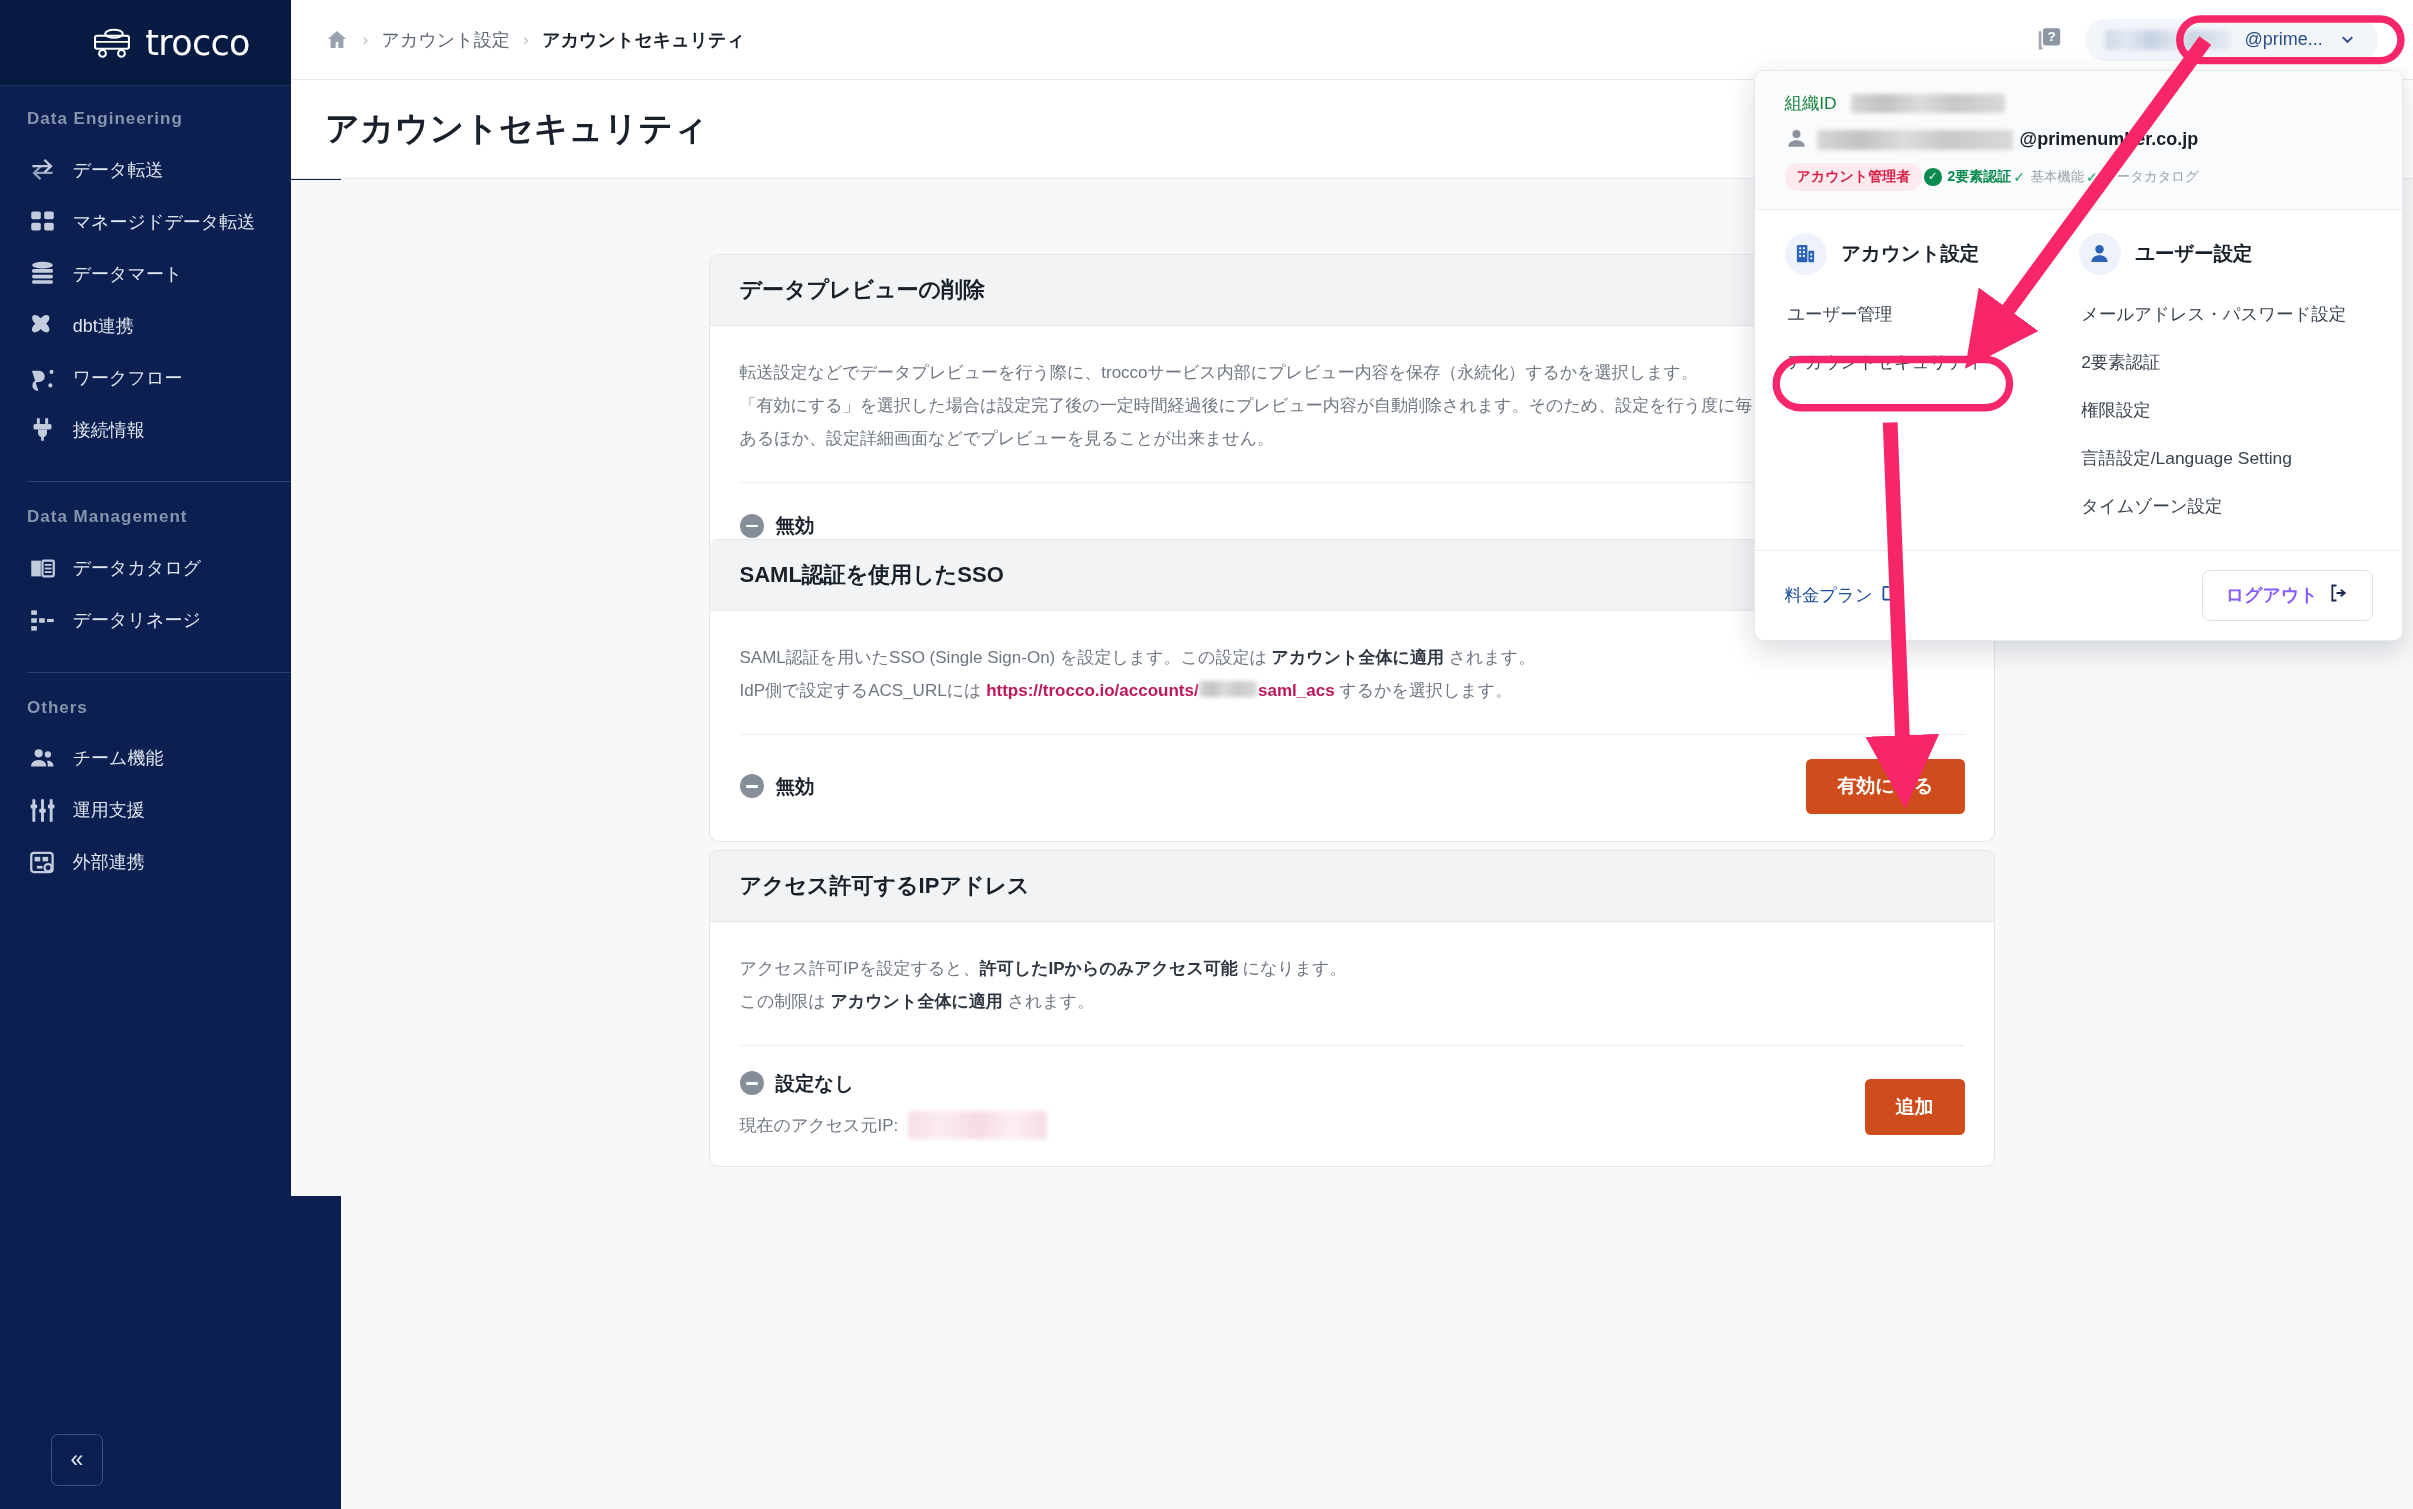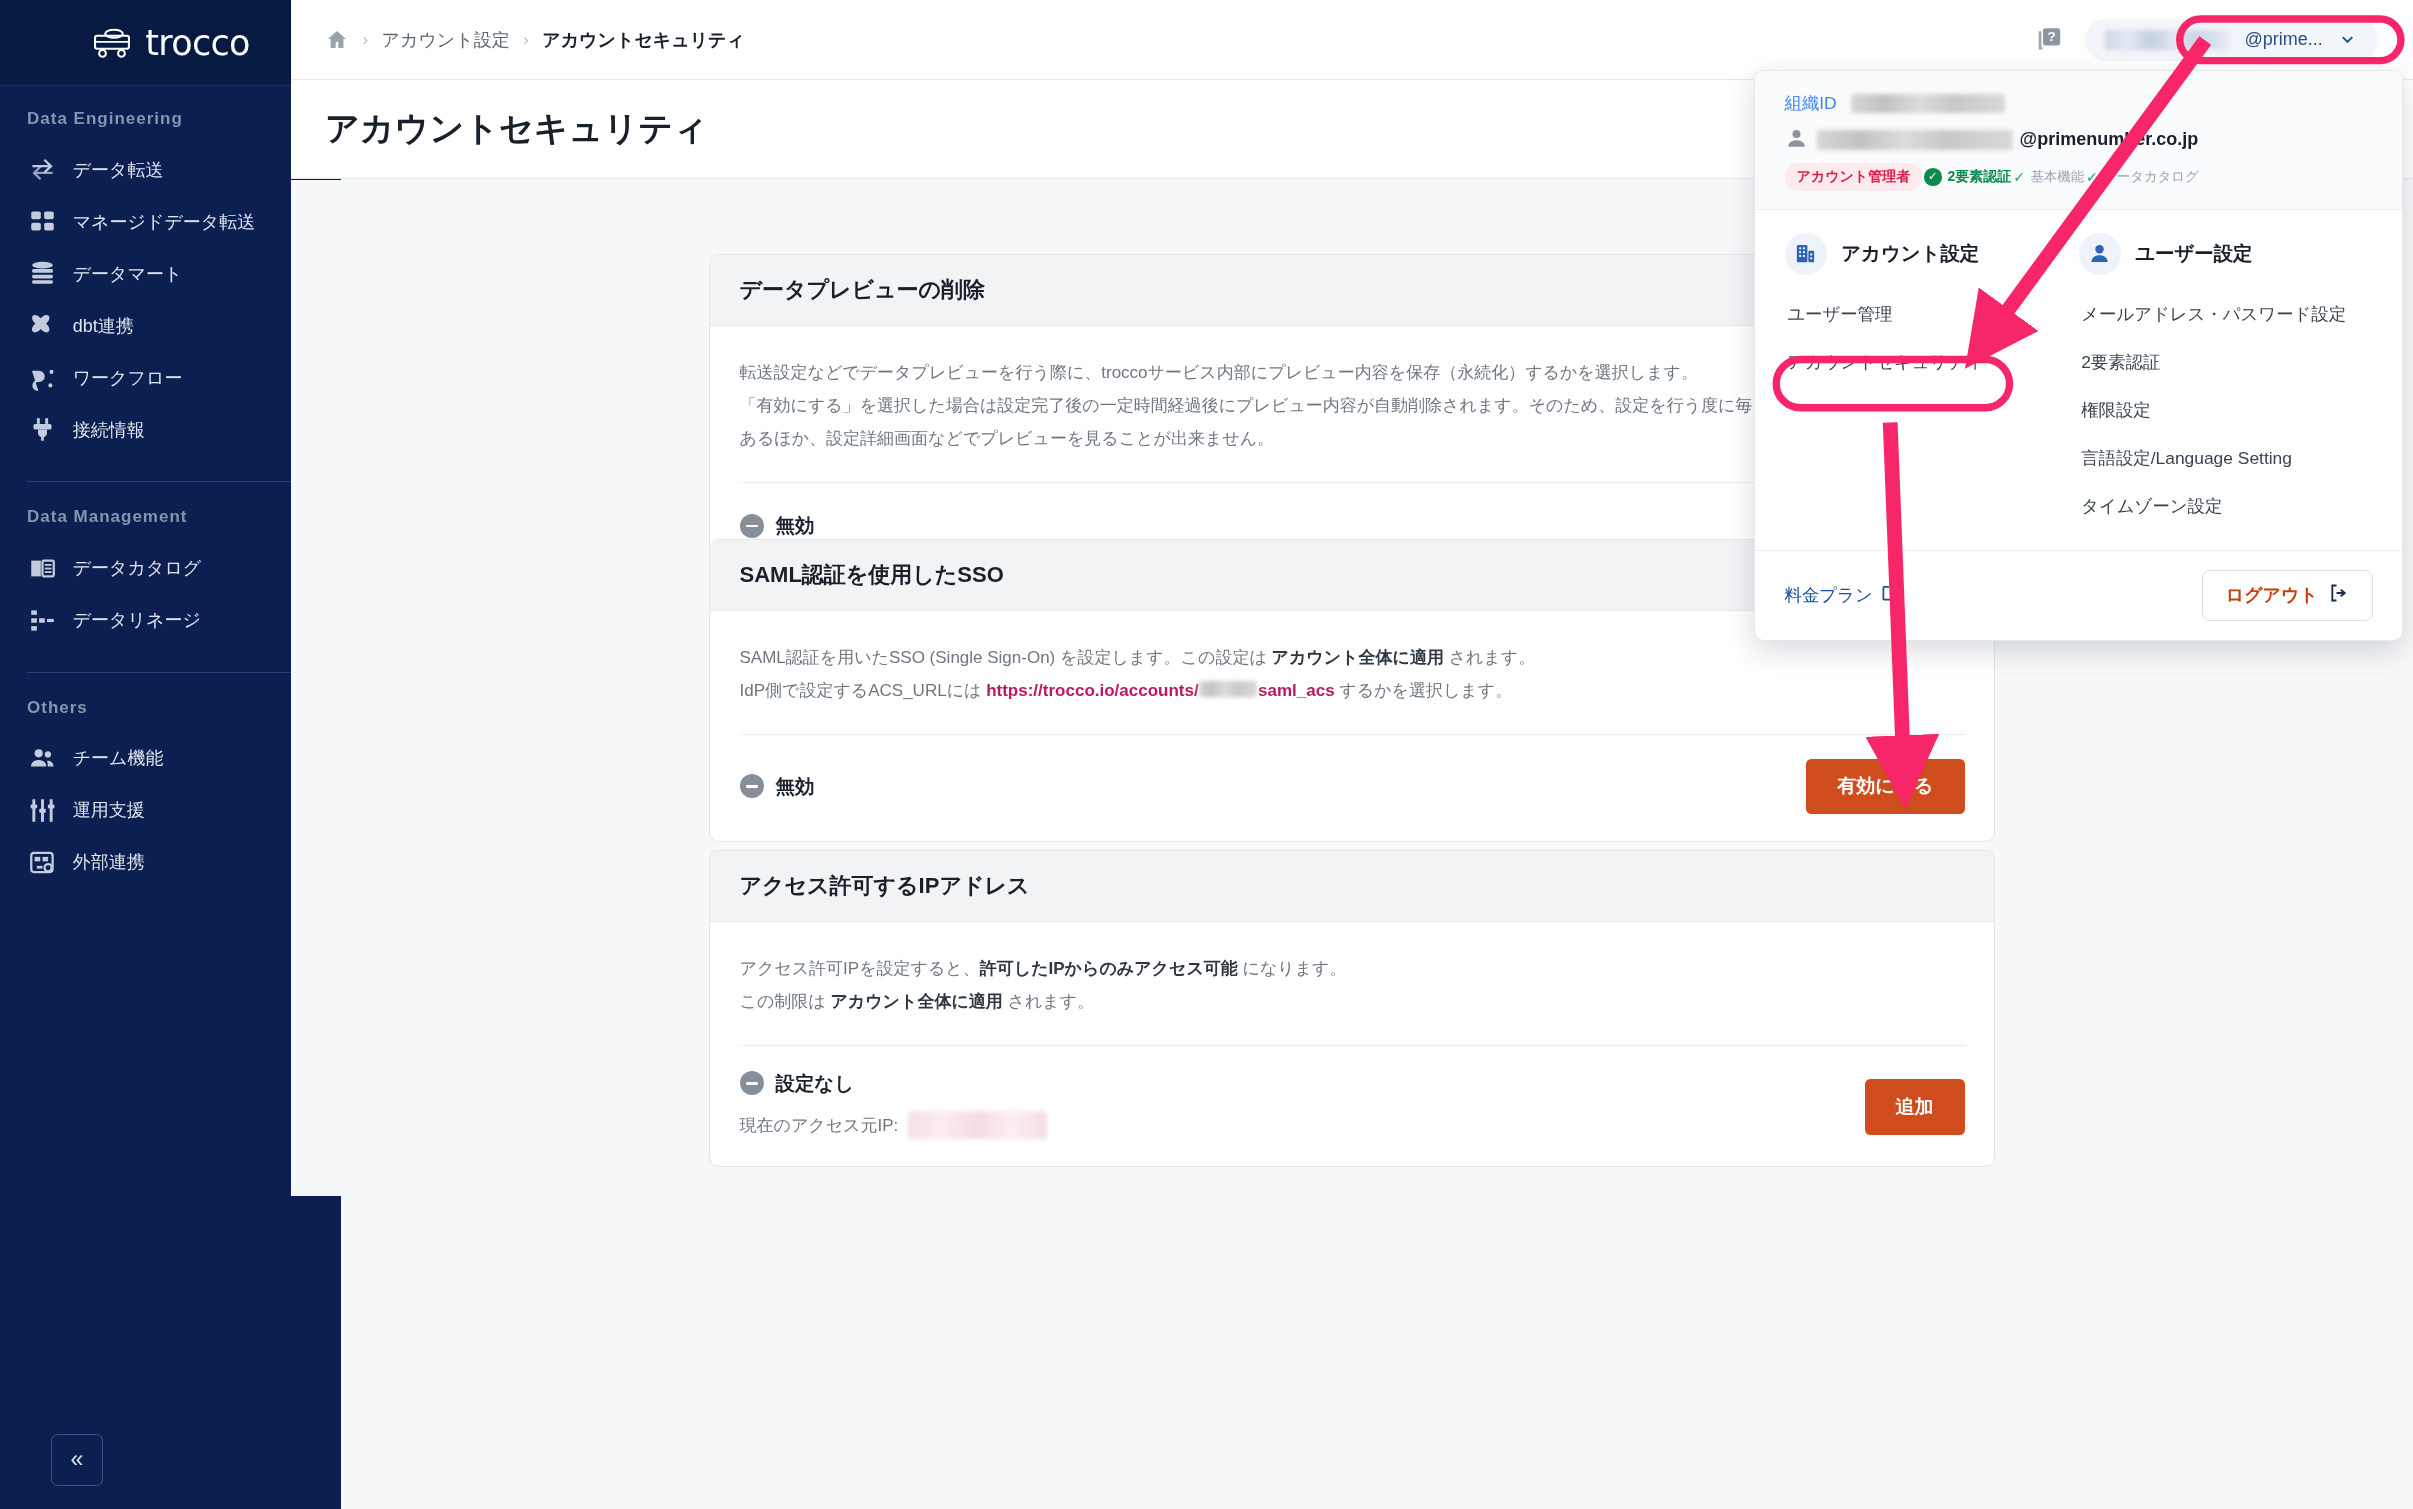--- a/index.html
+++ b/index.html
@@ -145,21 +145,21 @@
 
   
   #dropdown {
     position: absolute; left: 1754px; top: 70px; width: 649px;
     background: #ffffff; border: 0.7px solid #e6e8ec; border-radius: 9.4px;
     box-shadow: 0 9.4px 28px rgba(20,30,50,.16);
     z-index: 40; overflow: hidden;
   }
   #dd-top { background: #fafbfc; padding: 20px 29.5px 17.4px 29.5px; border-bottom: 0.7px solid #eceef1; }
   .dd-org { display: flex; align-items: center; gap: 14.7px; margin-bottom: 12px; }
-  .dd-org-label { font-size: 17.4px; color: #3b82f6; }
+  .dd-org-label { font-size: 17.4px; color: #15803d; }
   .dd-org-val { width: 154px; height: 19px; border-radius: 2.7px; }
   .dd-user { display: flex; align-items: center; gap: 9.4px; margin-bottom: 10.7px; }
   .dd-user svg { width: 23px; height: 23px; fill: #8b93a0; flex-shrink:0; }
   .dd-user-blur { width: 196px; height: 20px; border-radius: 2.7px; }
   .dd-user-tail { font-size: 18px; font-weight: 700; color: #17202b; margin-left: -2.7px; }
   .dd-tags { display: flex; gap: 2px; }
   .tag-admin {
     background: #fdeaee; color: #d71f47; font-size: 14px; font-weight: 700;
     border-radius: 13.4px; padding: 5.4px 12px;
   }
@@ -187,21 +187,21 @@
   }
   #dd-foot {
     border-top: 0.7px solid #eceef1; padding: 19px 29.5px;
     display: flex; align-items: center;
   }
   #pricing-link { display: flex; align-items: center; gap: 8px; color: #1a4d9b; font-size: 17.4px; cursor: pointer; }
   #pricing-link svg { width: 19px; height: 19px; stroke: #1a4d9b; fill: none; stroke-width: 2.2; }
   #logout-btn {
     margin-left: auto; display: flex; align-items: center; gap: 10.7px;
     border: 0.7px solid #dcdfe4; border-radius: 8px; background: #fff;
-    padding: 12px 23px; color: #c2410c; font-size: 18px; font-weight: 700; cursor: pointer;
+    padding: 12px 23px; color: #8b5cf6; font-size: 18px; font-weight: 700; cursor: pointer;
   }
   #logout-btn svg { width: 20px; height: 20px; stroke: #1a2b4d; fill: none; stroke-width: 2.2; }
 
   
   #annotations { position: absolute; left:0; top:0; width: 2413px; height: 1510px; pointer-events: none; z-index: 90; }
 </style>
 </head>
 <body>
 
 <div id="root">

